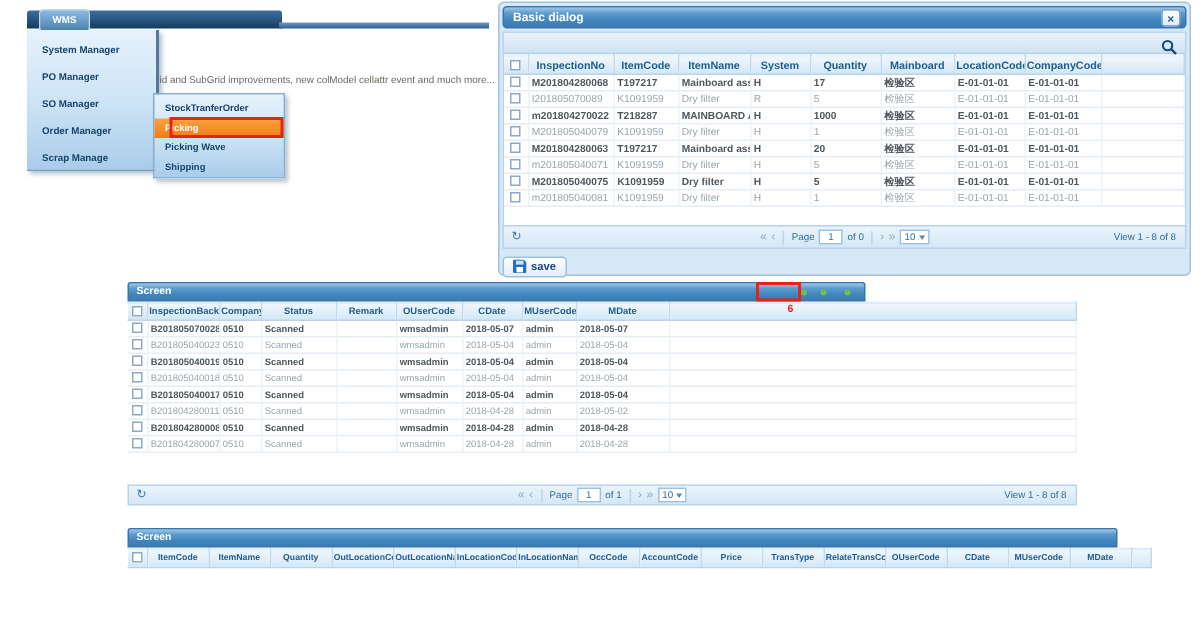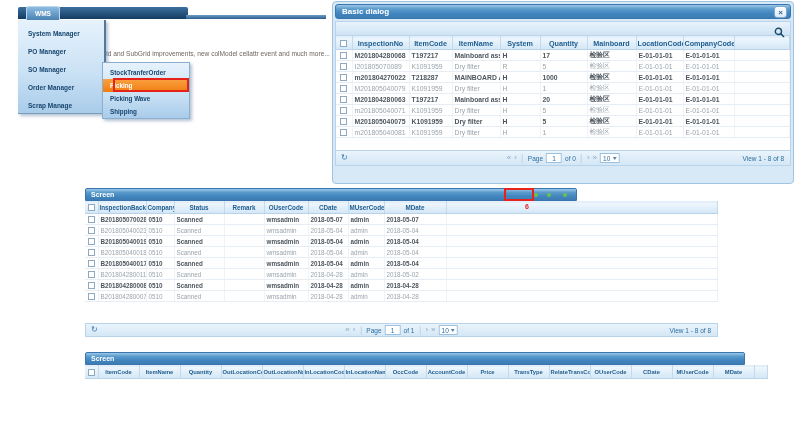--- a/index.html
+++ b/index.html
@@ -268,20 +268,30 @@
         <span class="pg-sep"></span>
         <span class="pg-btn">›</span>
         <span class="pg-btn">»</span>
         <span class="pg-select">
           <span>10</span>
           <span class="pg-caret"></span>
         </span>
       </span>
       <span class="pg-view">View 1 - 8 of 8</span>
     </div>
+    <div id="save-row">
+      <button id="save-btn">
+        <svg width="9" height="9" viewBox="0 0 9 9">
+            <path fill="#2170b8" d="M0 1 Q0 0 1 0 H7 L9 2 V8 Q9 9 8 9 H1 Q0 9 0 8 Z"></path>
+            <rect x="2" y="0.8" width="5" height="2.6" fill="#cfe3f4"></rect>
+            <rect x="2.3" y="5" width="4.4" height="3.6" fill="#fff"></rect>
+          </svg>
+        <span>save</span>
+      </button>
+    </div>
   </div>
 
   <div id="screen1">
     <div class="titlebar">
       <span>Screen</span>
       <span class="tb-dot" style="left:448px"></span>
       <span class="tb-dot" style="left:461px"></span>
       <span class="tb-dot" style="left:477px"></span>
       <span id="s1-annotation"></span>
     </div>

